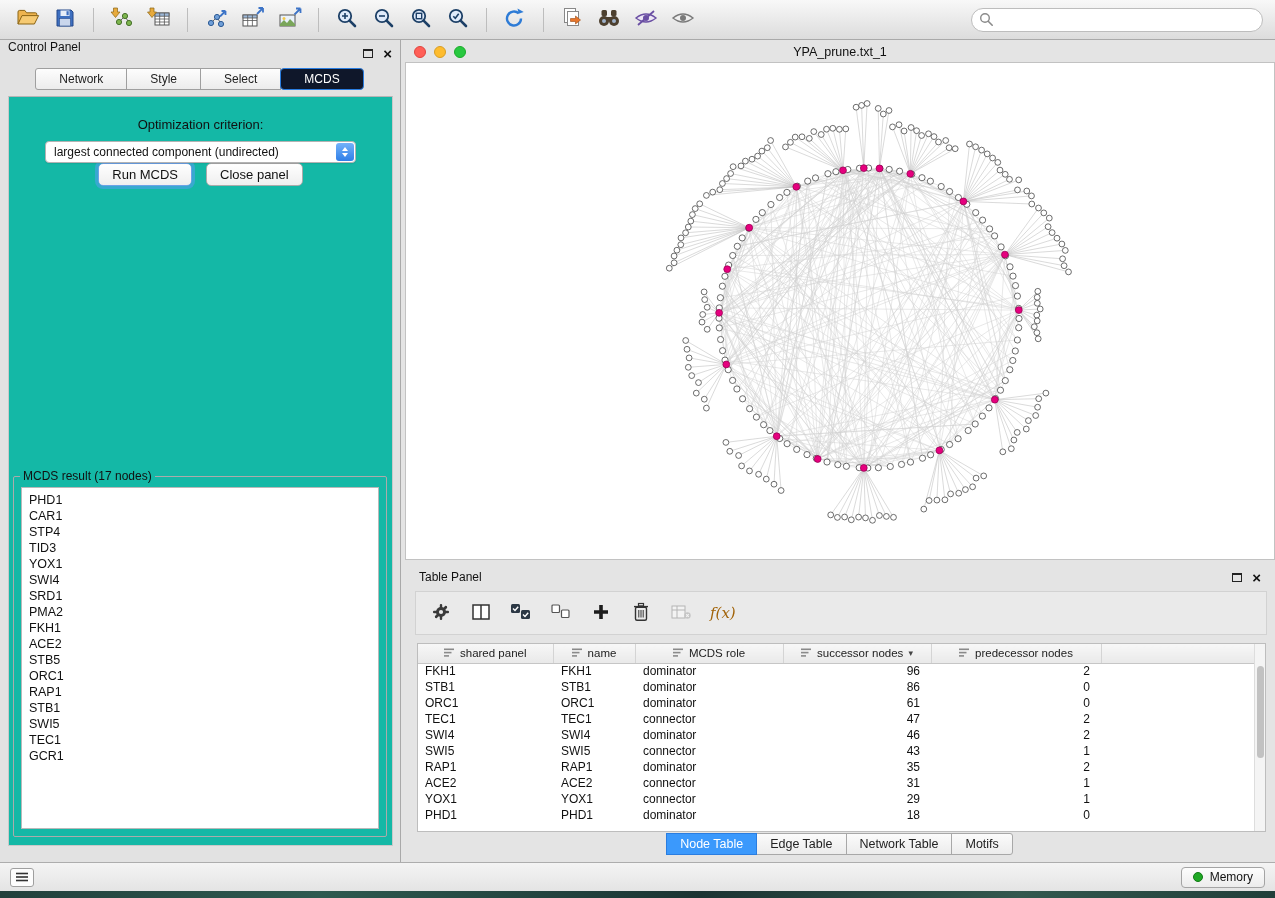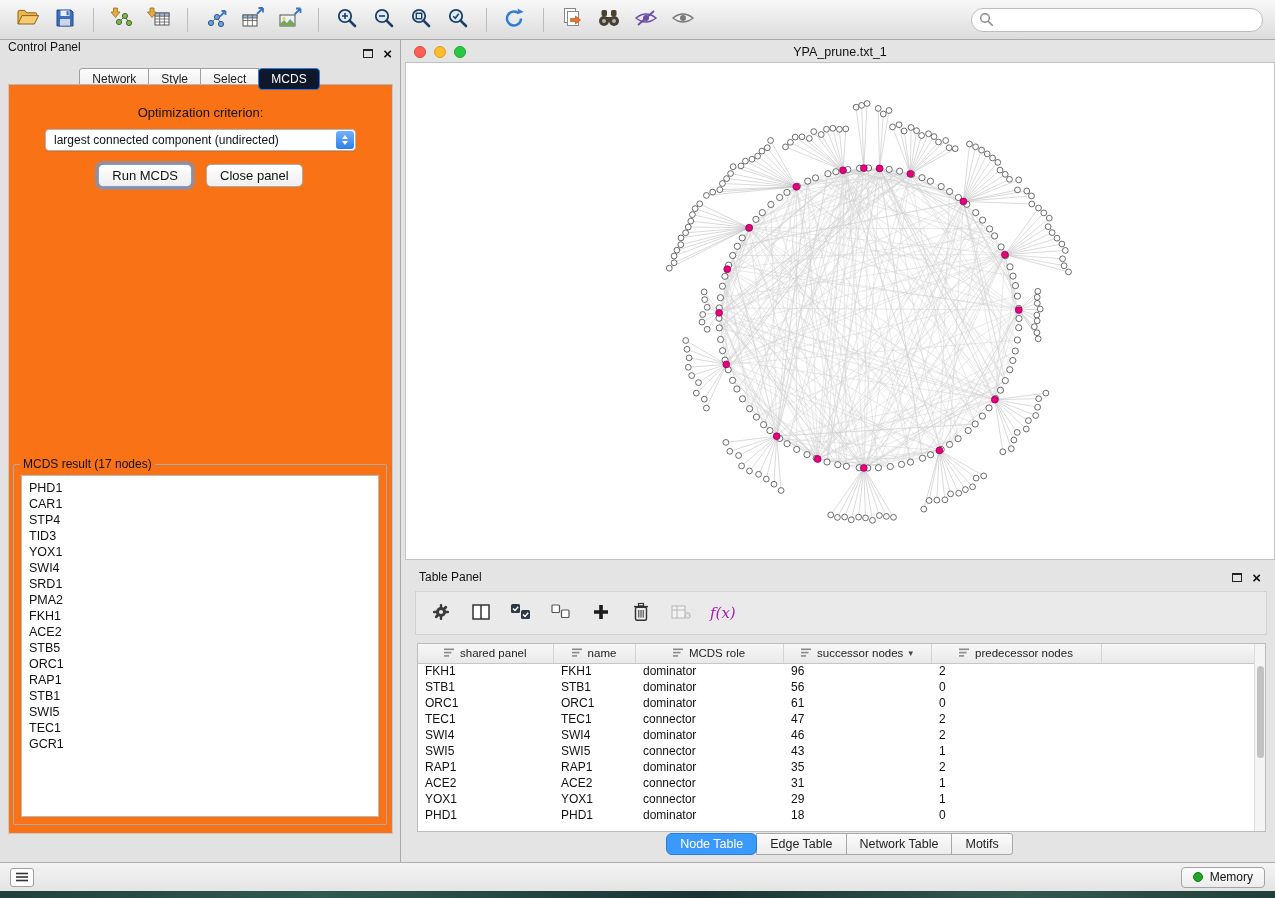--- a/index.html
+++ b/index.html
@@ -17,35 +17,35 @@
     padding:0 10px 0 27px;font-size:12px;outline:none;font-family:"Liberation Sans",sans-serif}
   .search-glyph{position:absolute;left:8px;top:4px}
 
   
   .control-panel{position:absolute;left:0;top:40px;width:401px;height:822px;background:#e2e2e2;border-right:1px solid #a9a9a9}
   .panel-header{height:26px;display:flex;padding:0 8px;font-size:12px}
   .panel-controls{margin-left:auto;display:flex;gap:10px;align-items:center}
   .float-icon{width:10px;height:9px;border:1px solid #222;border-top:2px solid #222}
   .close-icon{font-size:15px;font-weight:bold;line-height:1;color:#111}
   .cp-tabs{display:flex;justify-content:center;margin-top:2px}
-  .cp-tab{font-size:12px;padding:3px 12px;background:linear-gradient(#fdfdfd,#ececec);
+  .cp-tab{font-size:12px;padding:3px 23px;background:linear-gradient(#fdfdfd,#ececec);
     border:1px solid #9f9f9f;margin-left:-1px;color:#222;cursor:default}
   .cp-tab:first-child{border-radius:3px 0 0 3px}
   .cp-tab.active{background:#0f172a;color:#fff;border-color:#2a7de0;border-radius:4px;position:relative;z-index:2}
-  .cp-content{position:absolute;left:8px;top:44px;width:385px;height:750px;background:#f97316;
+  .cp-content{position:absolute;left:8px;top:56px;width:385px;height:750px;background:#14b8a6;
     border:1px solid #c9c9c9;border-top-color:#b5b5b5}
   .opt-label{text-align:center;font-size:13px;margin-top:20px}
   .dropdown{margin:9px auto 0;width:311px;height:22px;background:#fff;border:1px solid #b3b3b3;border-radius:4px;
     display:flex;align-items:center;font-size:12px;padding-left:8px;position:relative;
     box-shadow:0 1px 1px rgba(0,0,0,.08)}
   .dd-btn{position:absolute;right:1px;top:1px;width:18px;height:18px;border-radius:3px;
     background:linear-gradient(#74b2f9,#2f7fe8);display:flex;flex-direction:column;align-items:center;justify-content:center;gap:2px}
   .tri-up{width:0;height:0;border-left:3.5px solid transparent;border-right:3.5px solid transparent;border-bottom:4px solid #fff}
   .tri-down{width:0;height:0;border-left:3.5px solid transparent;border-right:3.5px solid transparent;border-top:4px solid #fff}
-  .btn-row{display:flex;justify-content:center;gap:14px;margin-top:13px}
+  .btn-row{display:flex;justify-content:center;gap:14px;}
   .btn{font-size:13px;padding:3px 13px;background:linear-gradient(#ffffff,#efefef);
     border:1px solid #ababab;border-radius:5px;color:#111;cursor:default}
   .btn.focus-ring{box-shadow:0 0 0 3px rgba(86,157,243,.55);border-color:#6ba2e8}
   .result-fieldset{position:absolute;left:4px;top:372px;width:374px;height:368px;
     border:1px solid #ababab;border-radius:2px}
   .result-fieldset legend{font-size:12px;margin-left:6px;padding:0 3px;color:#111}
   .result-list{position:absolute;left:7px;top:4px;right:7px;bottom:7px;background:#fff;
     border:1px solid #b9b9b9;overflow:hidden;padding:4px 7px;font-size:12.5px;line-height:16px}
   .mcds-item{white-space:nowrap}
 
@@ -59,40 +59,40 @@
   .light.green{background:#28c840;border:1px solid #1aab29}
   .net-title{position:absolute;left:0;right:0;text-align:center;font-size:12.5px;color:#111}
   .net-canvas{position:absolute;left:0;top:20px;width:870px;height:498px;background:#fff;border:1px solid #c2c2c2}
 
   
   .table-panel{position:absolute;left:405px;top:565px;width:870px;height:295px}
   .tp-header{height:24px;display:flex;align-items:center;padding:0 14px;font-size:12px}
   .tp-toolbar{margin:2px 8px 0 10px;height:44px;background:#eaeaea;border:1px solid #d2d2d2;
     display:flex;align-items:center;gap:18px;padding:0 14px}
   .tp-tool{display:flex;align-items:center;justify-content:center;min-width:22px;height:26px}
-  .fx-label{font-family:"DejaVu Serif",serif;font-style:italic;color:#a21caf;font-size:15px}
+  .fx-label{font-family:"DejaVu Serif",serif;font-style:italic;color:#a16207;font-size:15px}
   .tp-table-wrap{position:absolute;left:12px;top:78px;width:849px;height:189px;background:#fff;
     border:1px solid #bdbdbd;overflow:hidden}
   table.node-table{border-collapse:collapse;table-layout:fixed;width:838px;font-size:12px}
   .node-table th{height:19px;background:linear-gradient(#f7f7f7,#e9e9e9);border-right:1px solid #d4d4d4;
     border-bottom:1px solid #c6c6c6;font-weight:normal;font-size:11.5px;color:#222;padding:0 4px;
     white-space:nowrap;overflow:hidden}
   .th-inner{display:flex;align-items:center;justify-content:center;gap:5px}
   .node-table td{height:16px;padding:0 8px;white-space:nowrap;overflow:hidden}
   .node-table td:first-child{padding-left:7px}
-  .node-table td.num{padding-right:11px}
+  .node-table td.num{text-align:right;padding-right:11px}
   .sort-arrow{font-size:9px;color:#444}
   .v-scrollbar{position:absolute;right:0;top:0;bottom:0;width:11px;background:#f4f4f4;border-left:1px solid #ddd}
   .v-thumb{position:absolute;left:1.5px;top:22px;width:7px;height:92px;background:#c2c2c2;border-radius:4px}
   .tp-tabs{position:absolute;left:0;right:0;bottom:5px;display:flex;justify-content:center}
   .tp-tab{font-size:12.5px;padding:3px 13px;border:1px solid #a8a8a8;background:linear-gradient(#fbfbfb,#ececec);
     margin-left:-1px;color:#222}
   .tp-tab:first-child{border-radius:3px 0 0 3px}
   .tp-tab:last-child{border-radius:0 3px 3px 0}
-  .tp-tab.active{background:#3b99fc;border-color:#2a7de0;color:#fff;border-radius:6px;position:relative;z-index:2}
+  .tp-tab.active{background:#3b99fc;border-color:#2a7de0;color:#fff;border-radius:0;position:relative;z-index:2}
 
   
   .statusbar{position:absolute;left:0;top:862px;width:1275px;height:29px;
     background:linear-gradient(#f4f4f4,#e4e4e4);border-top:1px solid #adadad;
     display:flex;align-items:center;padding:0 10px}
   .menu-box{width:24px;height:19px;border:1px solid #9f9f9f;border-radius:3px;background:#fdfdfd;
     display:flex;align-items:center;justify-content:center}
   .memory-btn{margin-left:auto;display:flex;align-items:center;gap:7px;border:1px solid #a4a4a4;border-radius:4px;
     background:linear-gradient(#fdfdfd,#ececec);padding:2px 11px;font-size:12px;height:21px}
   .mem-dot{width:10px;height:10px;border-radius:50%;background:#1fa824;border:1px solid #127a16}
@@ -1194,21 +1194,21 @@
             <td>FKH1</td>
             <td>dominator</td>
             <td class="num">96</td>
             <td class="num">2</td>
             <td></td>
           </tr>
           <tr>
             <td>STB1</td>
             <td>STB1</td>
             <td>dominator</td>
-            <td class="num">56</td>
+            <td class="num">86</td>
             <td class="num">0</td>
             <td></td>
           </tr>
           <tr>
             <td>ORC1</td>
             <td>ORC1</td>
             <td>dominator</td>
             <td class="num">61</td>
             <td class="num">0</td>
             <td></td>

